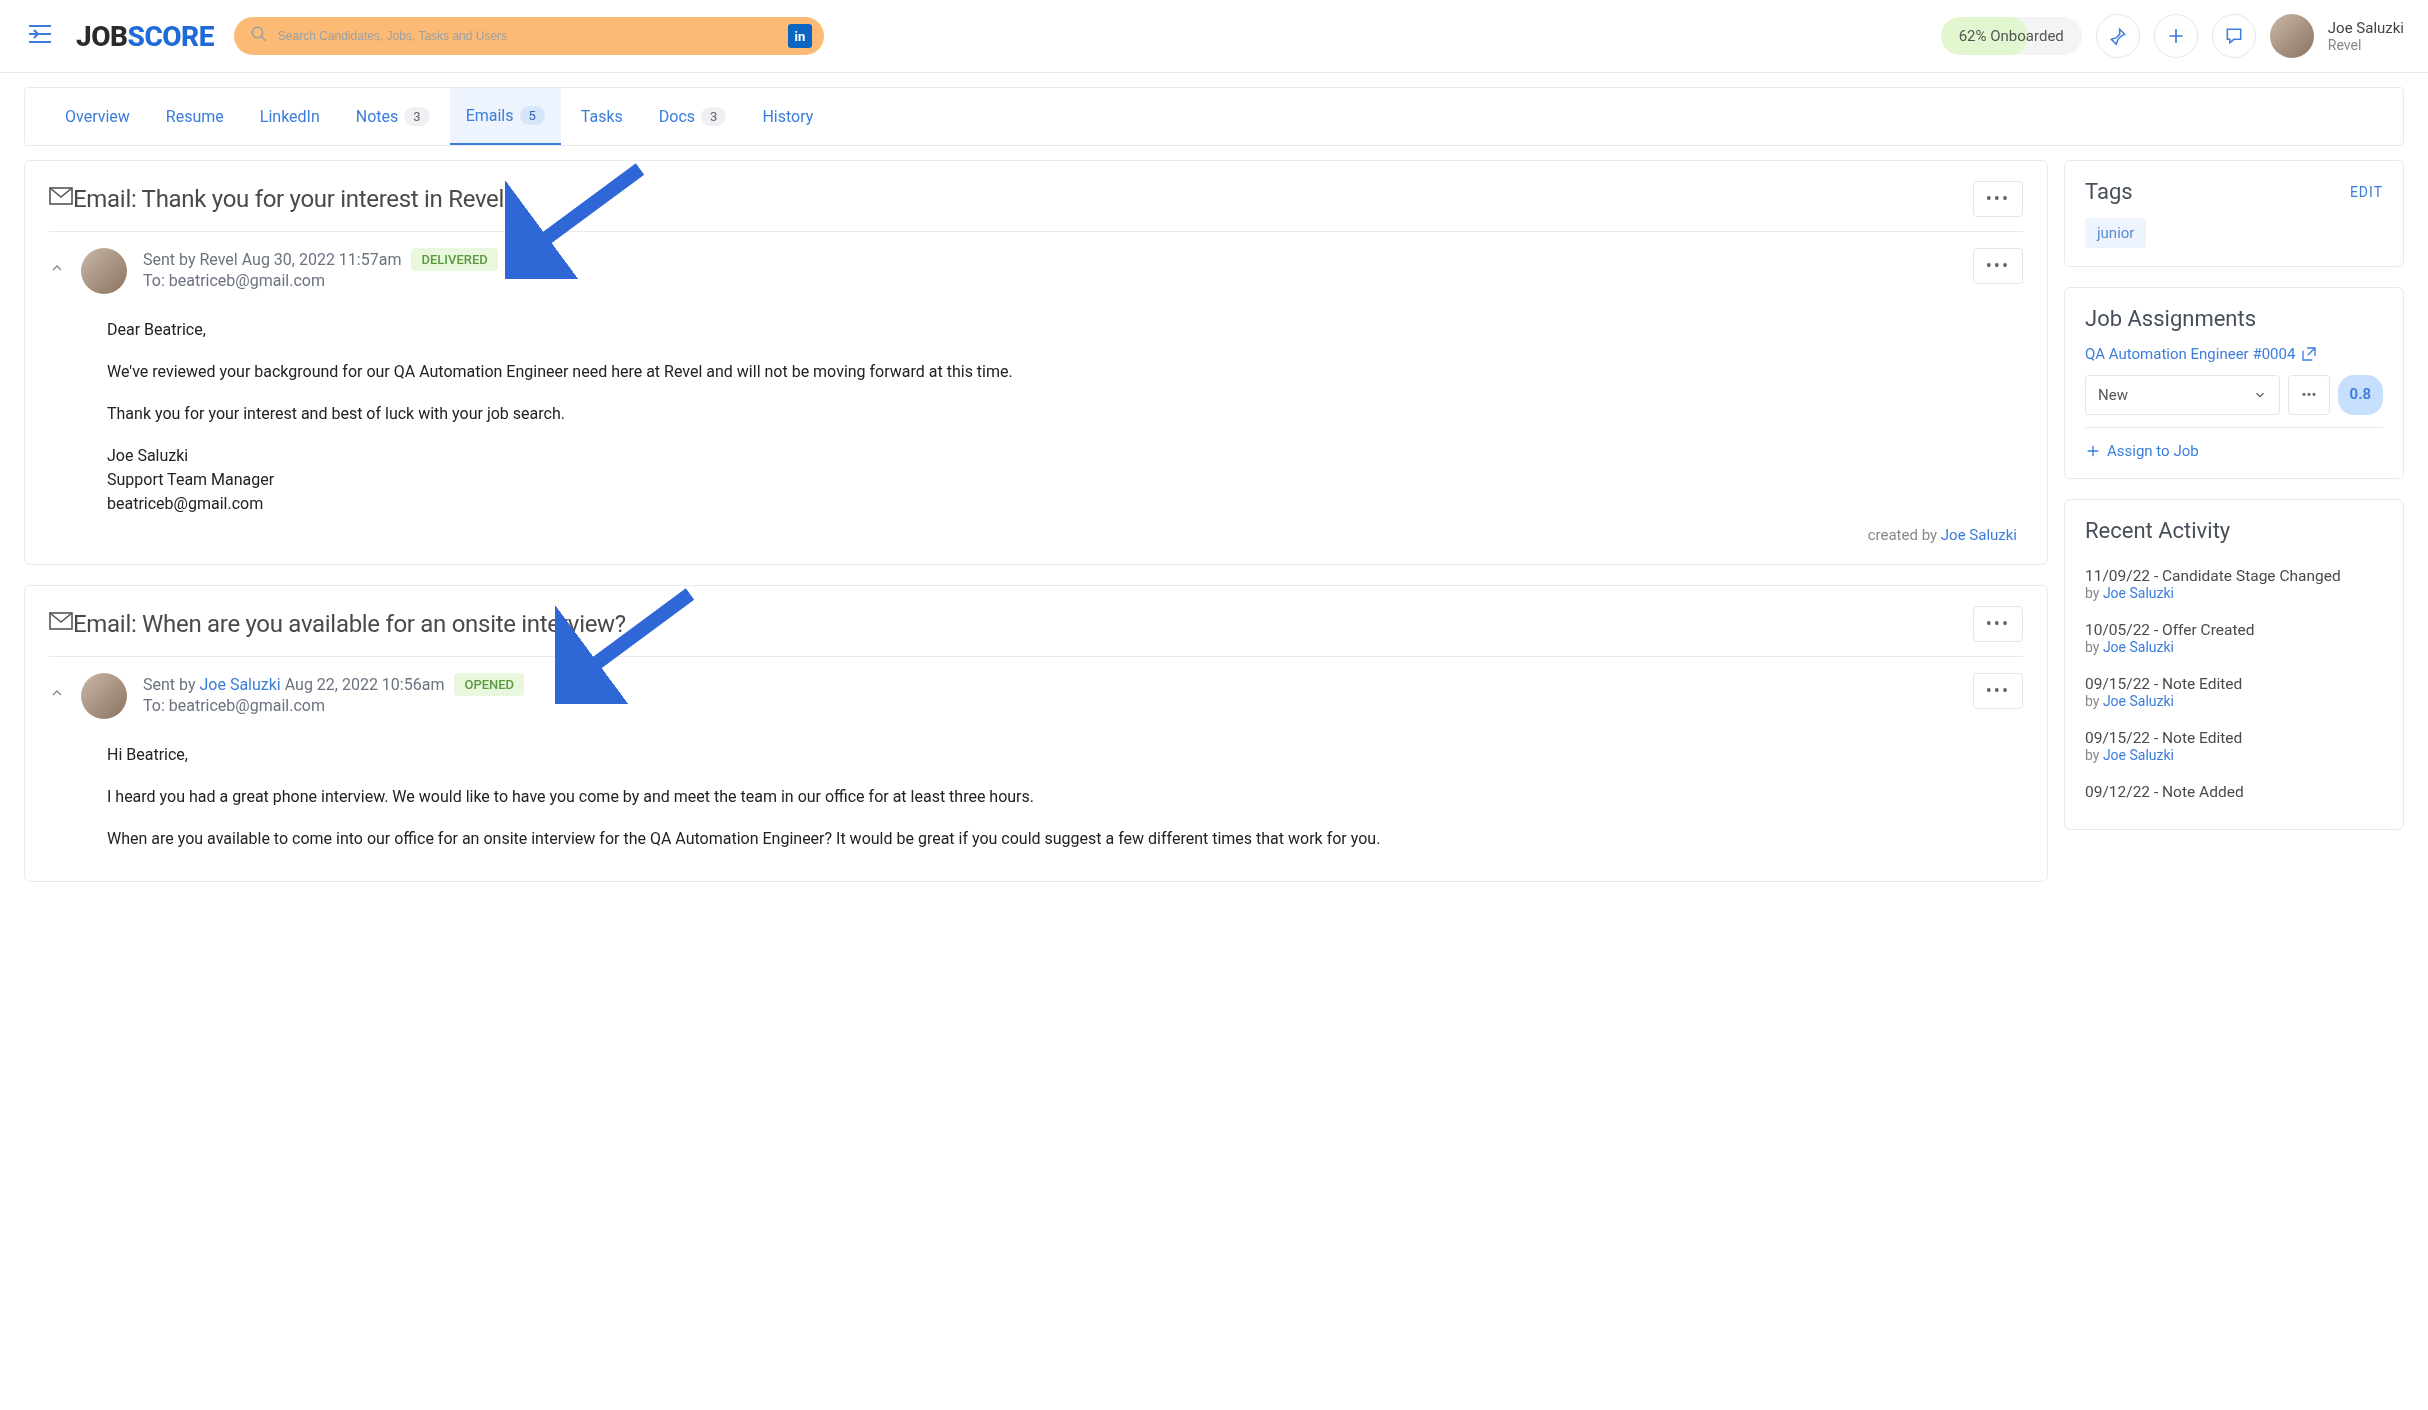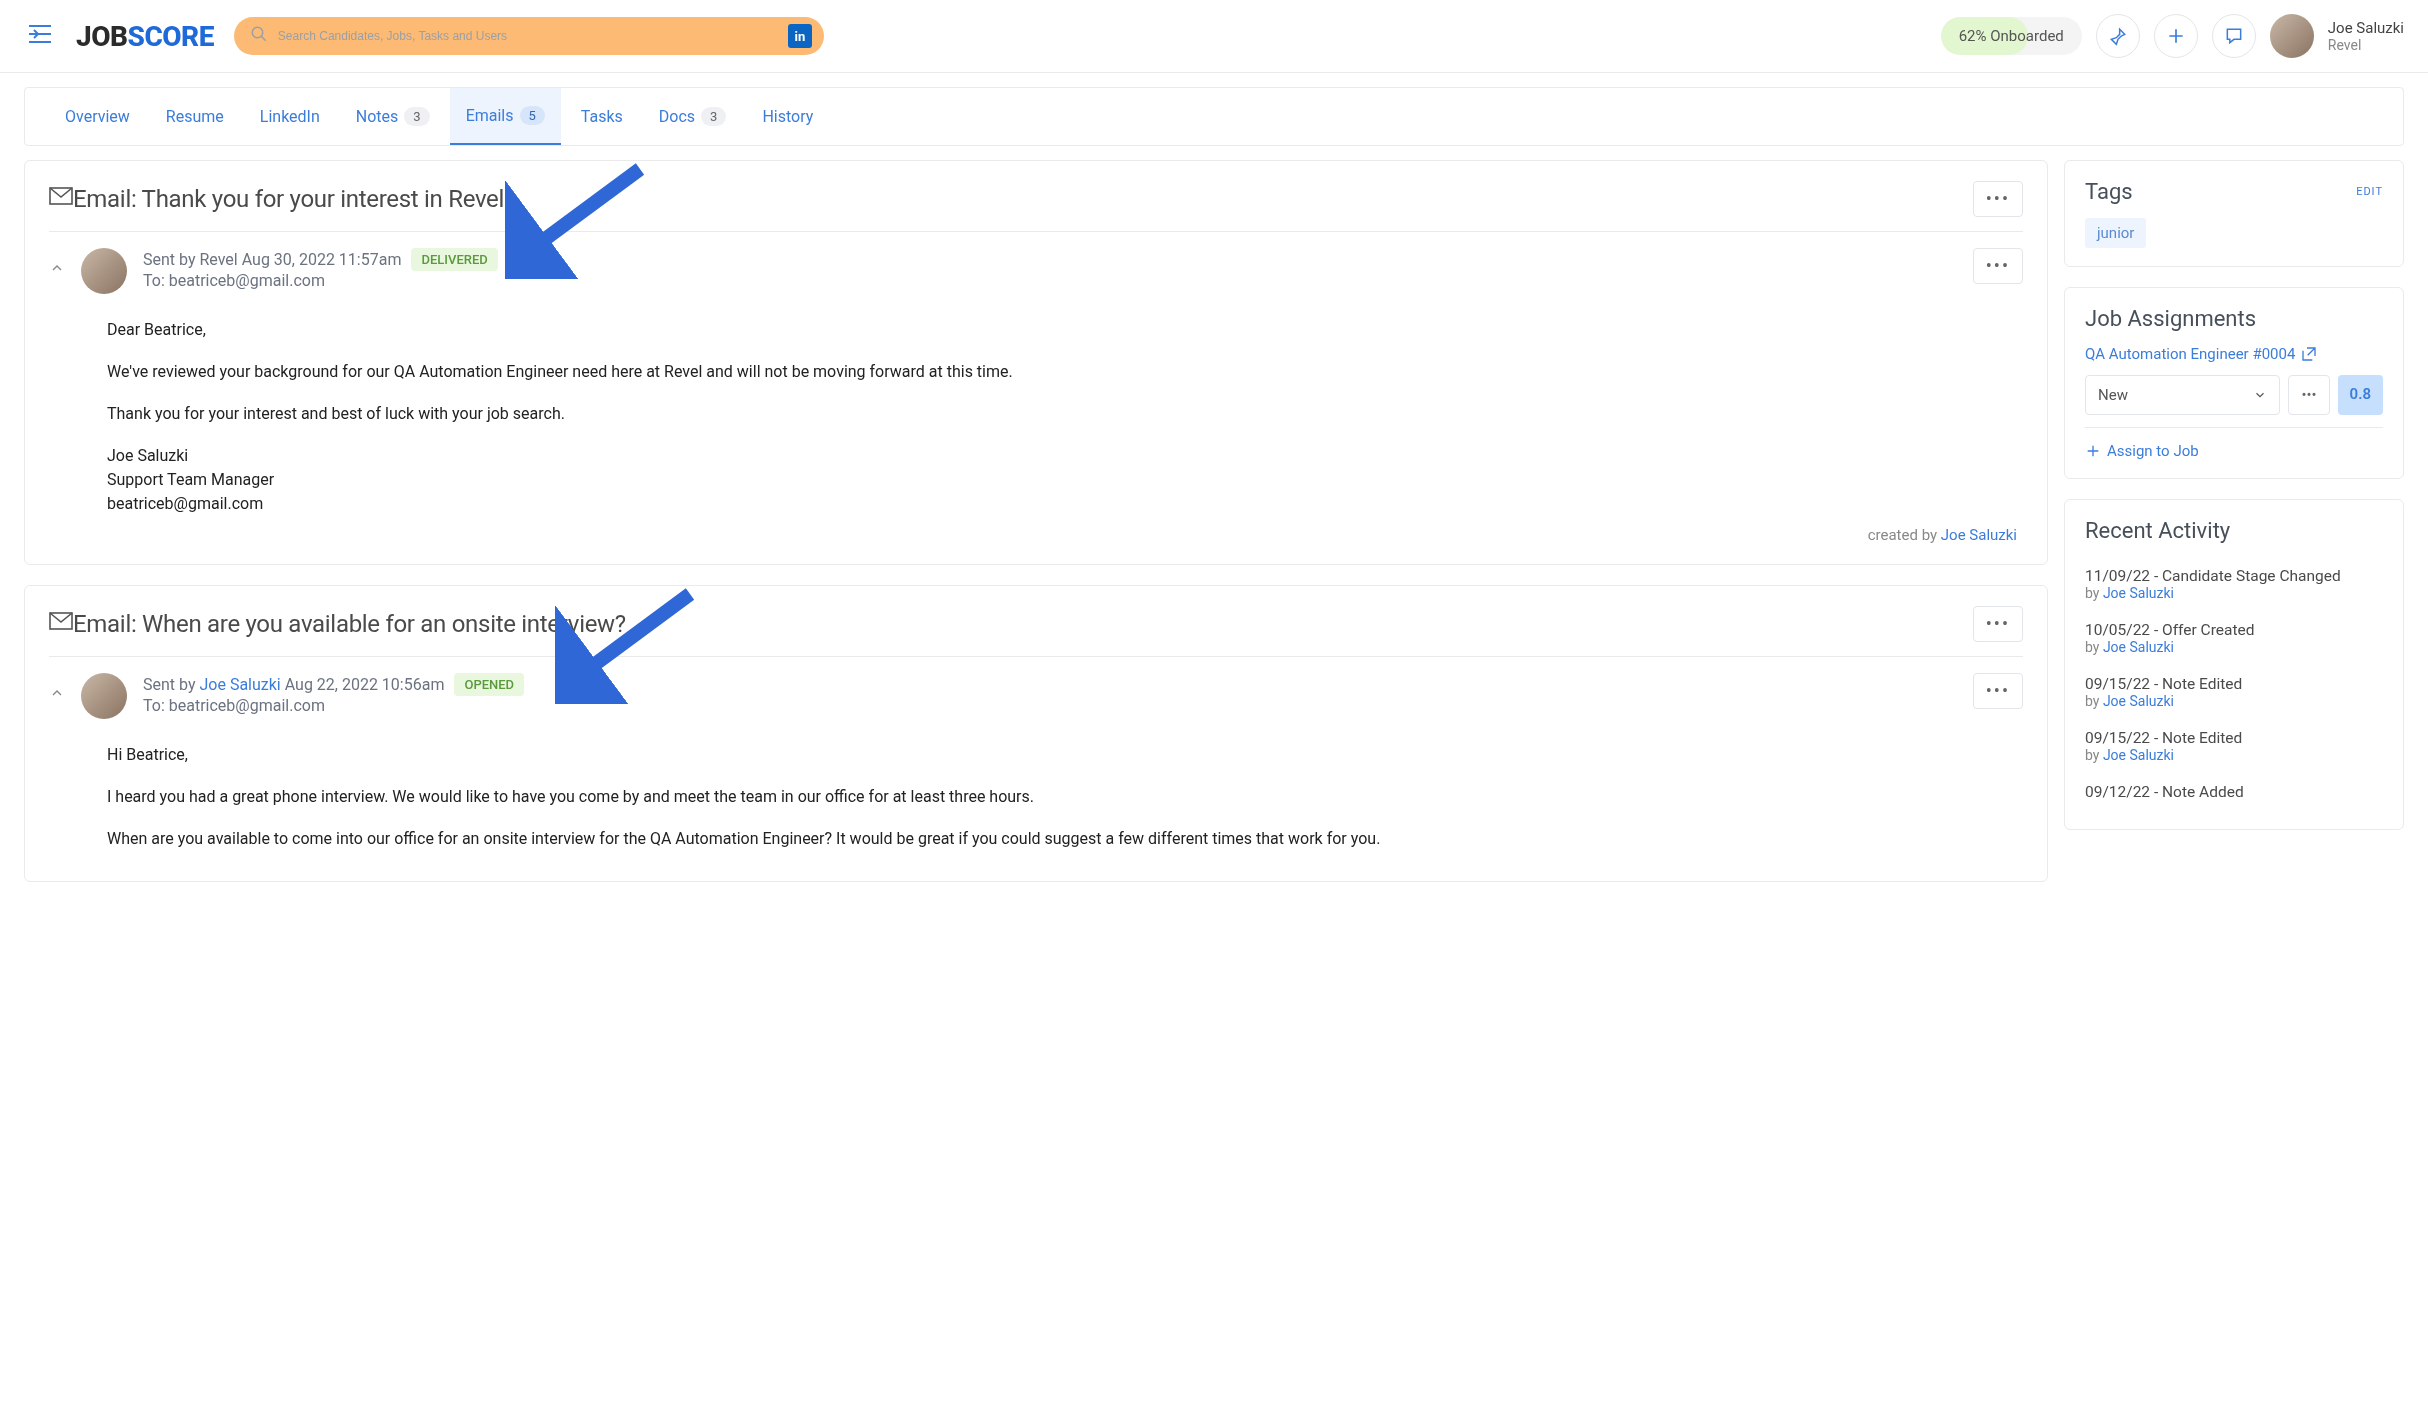--- a/index.html
+++ b/index.html
@@ -60,28 +60,28 @@
     
     .email-text{ padding: 24px 0 10px 58px; color:#222; font-size:16px; line-height:1.5;}
     .email-text p{ margin-bottom:18px;}
     .created-by{ text-align:right; color:#888; font-size:15px; padding-right:6px;}
     .created-by a{ color:#3b7ddb;}
     
     
     .panel{ border:1px solid #eaeaea; border-radius:6px; padding:18px 20px;}
     .panel-head{ display:flex; align-items:center; justify-content:space-between; margin-bottom:14px;}
     .panel-title{ font-size:22px; color:#47505a;}
-    .panel-edit{ color:#3b7ddb; font-size:11px; letter-spacing:1px;}
+    .panel-edit{ color:#3b7ddb; font-size:14px; letter-spacing:1px;}
     .tag{ display:inline-block; background:#eef4fd; color:#5a8bd0; padding:6px 12px; border-radius:3px; font-size:15px;}
     
     .job-link{ color:#3b7ddb; display:flex; align-items:center; gap:6px; font-size:15px; margin-bottom:12px;}
     .job-row{ display:flex; gap:8px; margin-bottom:12px;}
     .job-select{ flex:1; border:1px solid #e2e6ea; border-radius:4px; padding:10px 12px; display:flex; justify-content:space-between; align-items:center; color:#555; cursor:pointer;}
     .job-dots{ border:1px solid #e2e6ea; border-radius:4px; padding:10px 12px; cursor:pointer; color:#666;}
-    .score-box{ background:#c6dffc; color:#3b7ddb; font-weight:600; border-radius:4px; padding:10px 12px;}
+    .score-box{ background:#c6dffc; color:#3b7ddb; font-weight:600; border-radius:16px; padding:10px 12px;}
     .assign-link{ color:#3b7ddb; display:flex; align-items:center; gap:6px; border-top:1px solid #eaeaea; padding-top:14px; cursor:pointer;}
     
     .activity-item{ padding:10px 0; border-bottom:none;}
     .act-title{ color:#4a4a4a; font-size:15.5px;}
     .act-by{ color:#888; font-size:14px;}
     .act-by a{ color:#3b7ddb;}
 
     
     .arrow { position:absolute; pointer-events:none;}
     .arrow svg{ display:block;}

